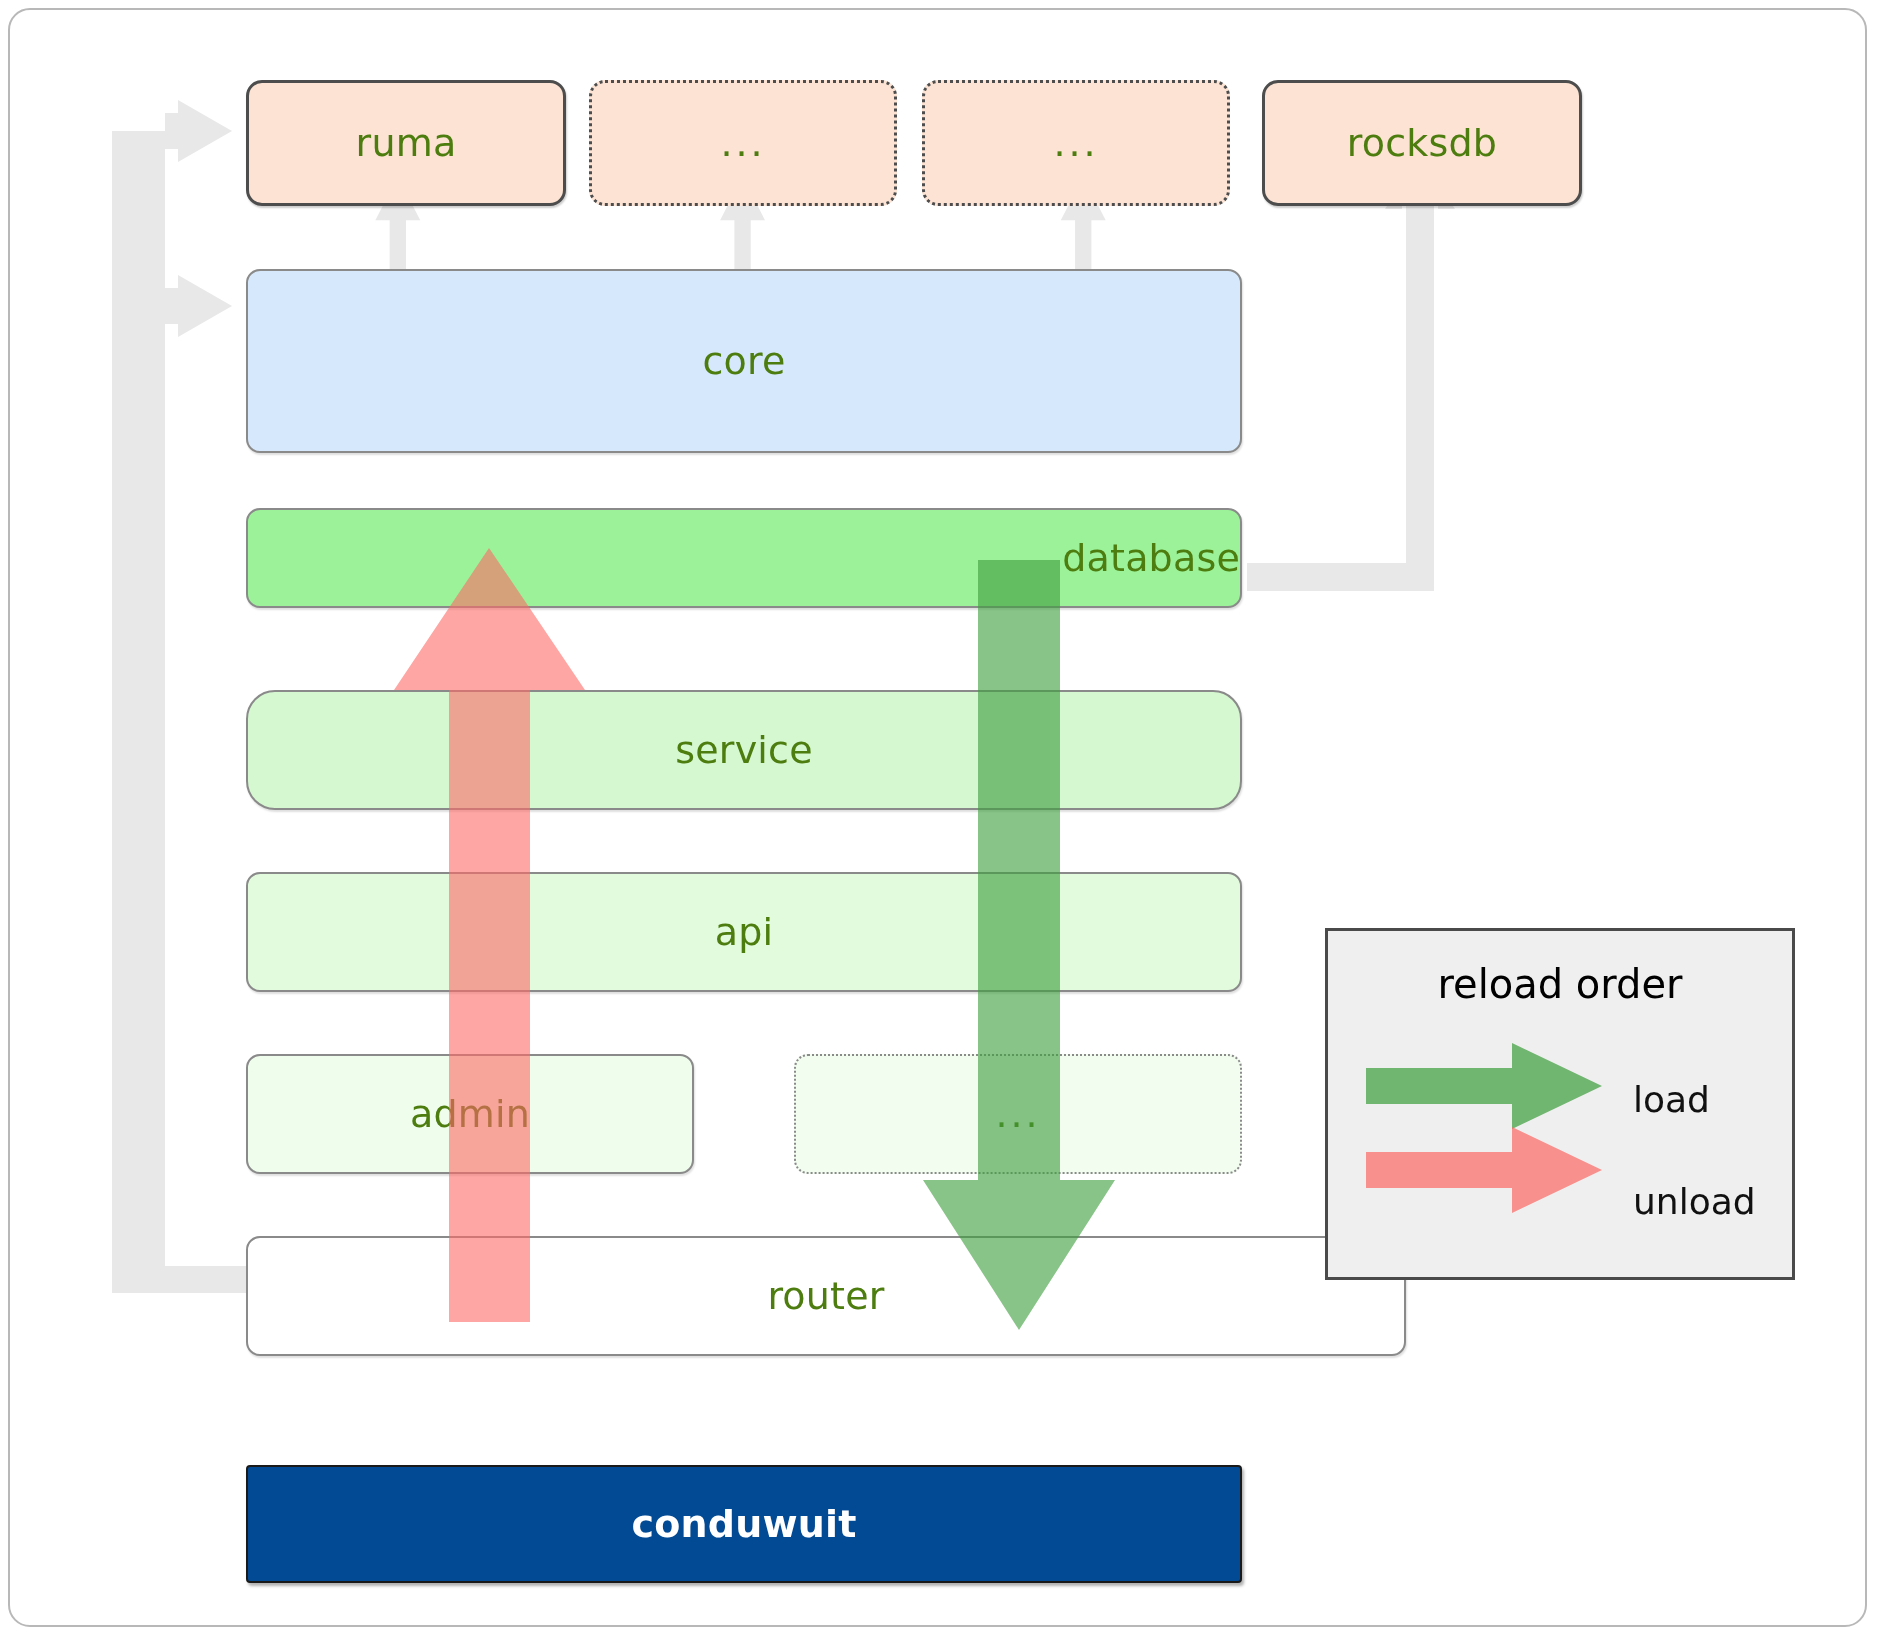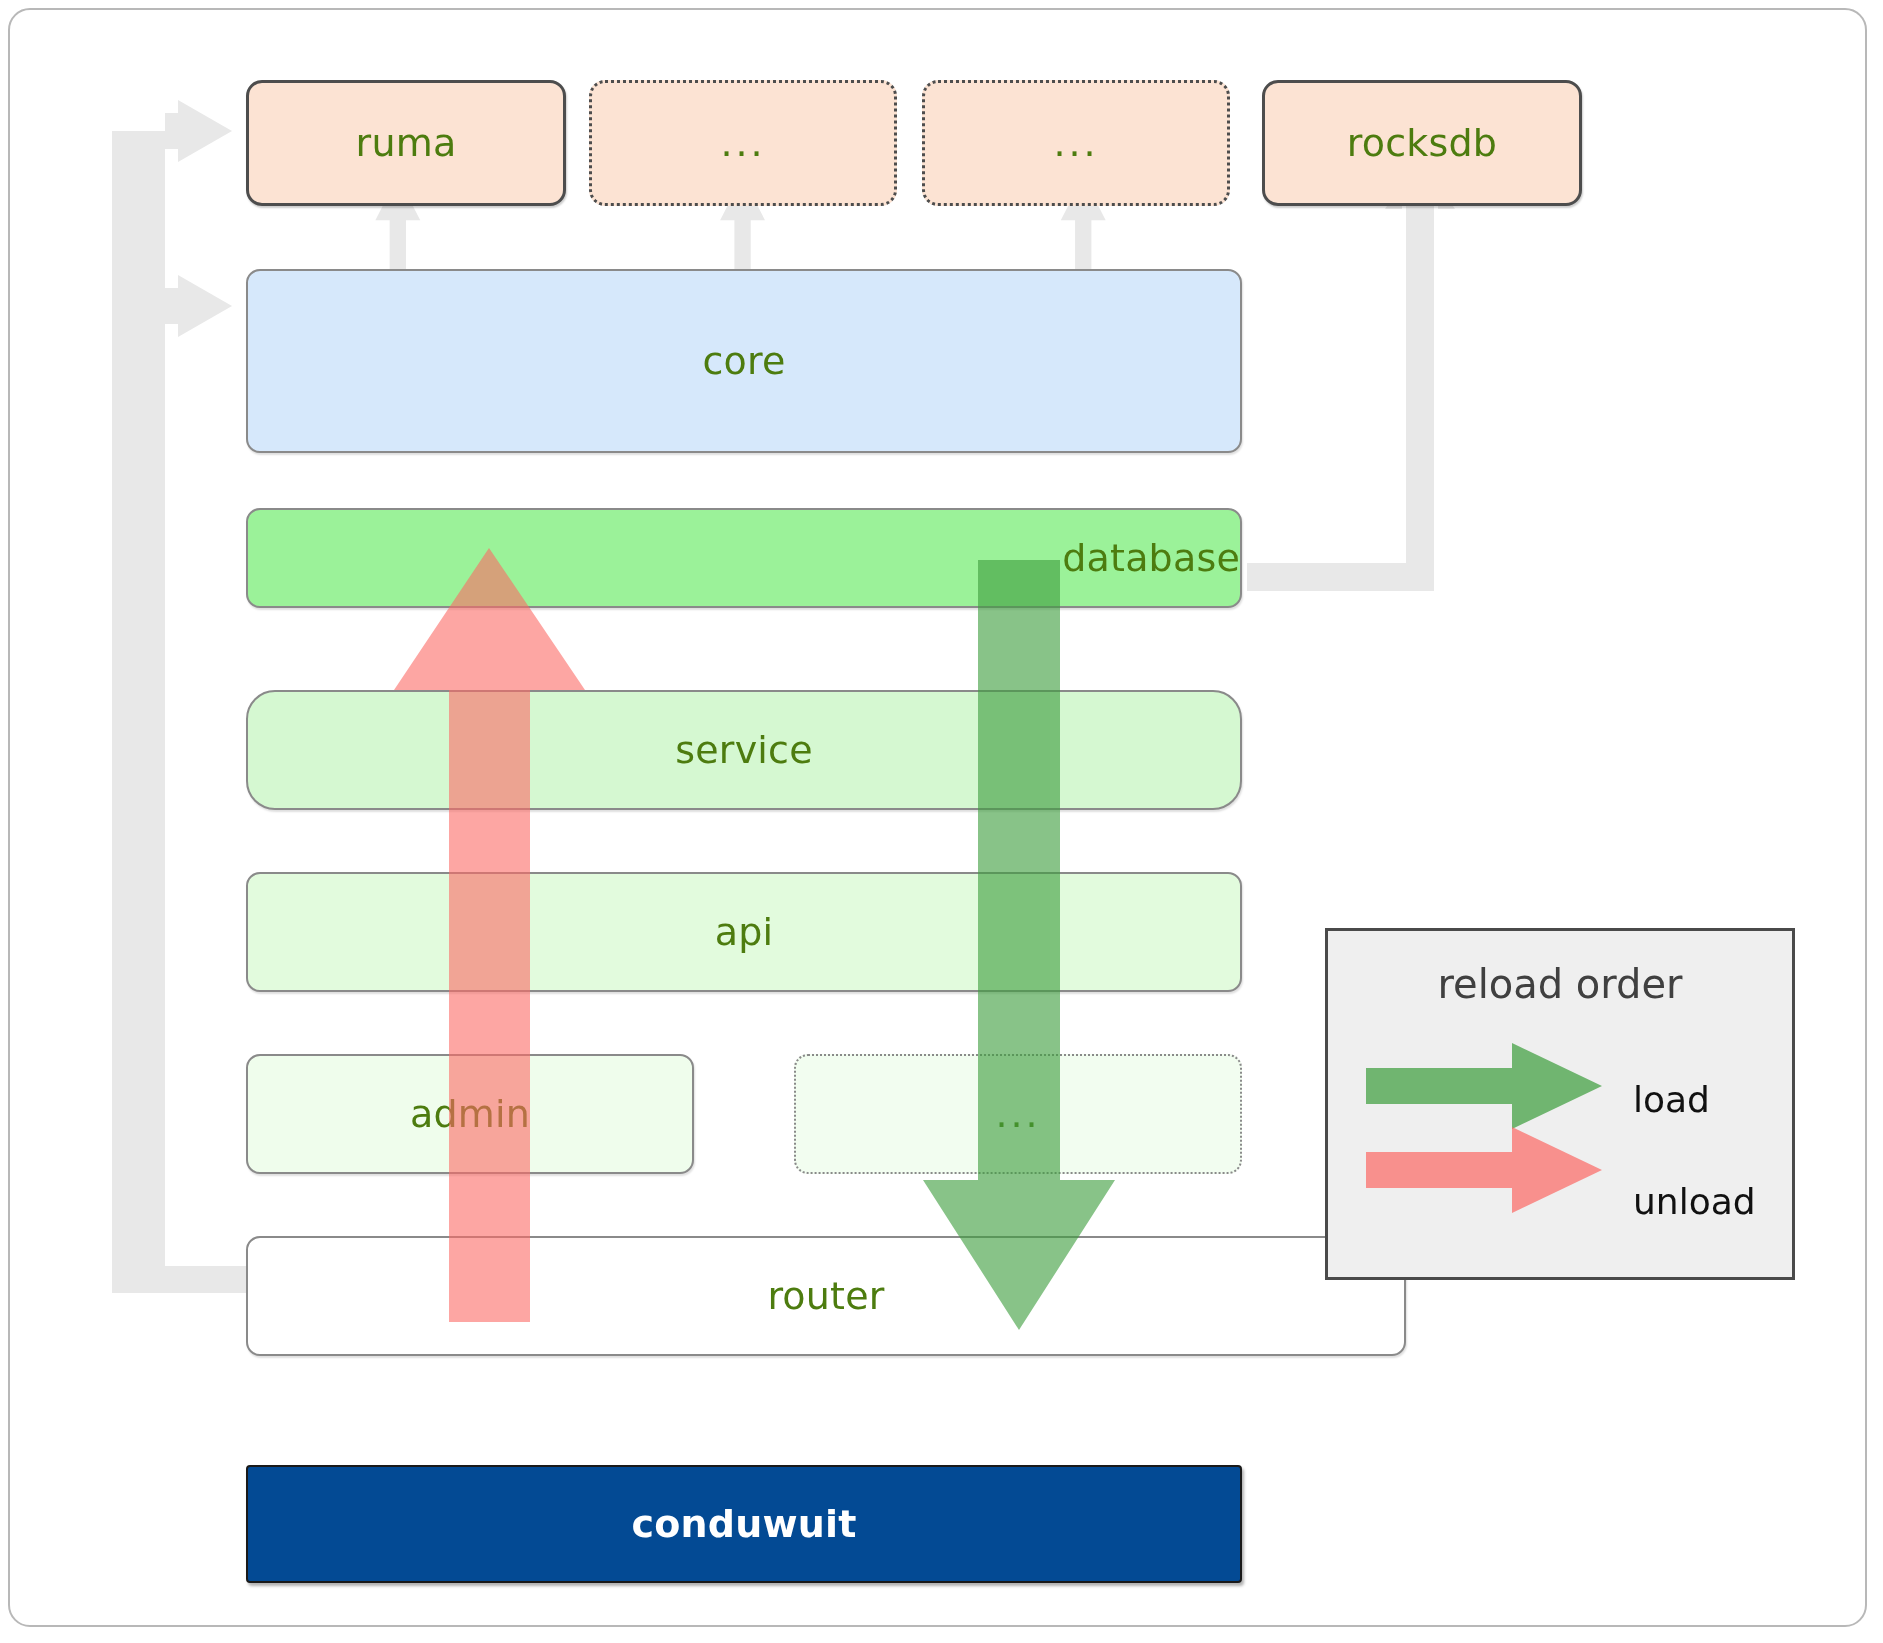--- a/index.html
+++ b/index.html
@@ -69,21 +69,21 @@
   
   .legend{
     position:absolute;
     background:#efefef;
     border:3px solid #4a4a4a;
     box-sizing:border-box;
     z-index:8;
   }
   .legend-title{
     position:absolute;left:0;right:0;top:30px;
-    text-align:center;font-size:40px;color:#404040;
+    text-align:center;font-size:40px;color:#000000;
   }
   .legend-label{
     position:absolute;font-size:36px;color:#111;
   }
 
   svg.overlay{position:absolute;left:0;top:0;width:1883px;height:1643px;}
   svg.under{z-index:2;}
   svg.over{z-index:7;pointer-events:none;}
   svg.legendsvg{z-index:9;pointer-events:none;}
 </style>

